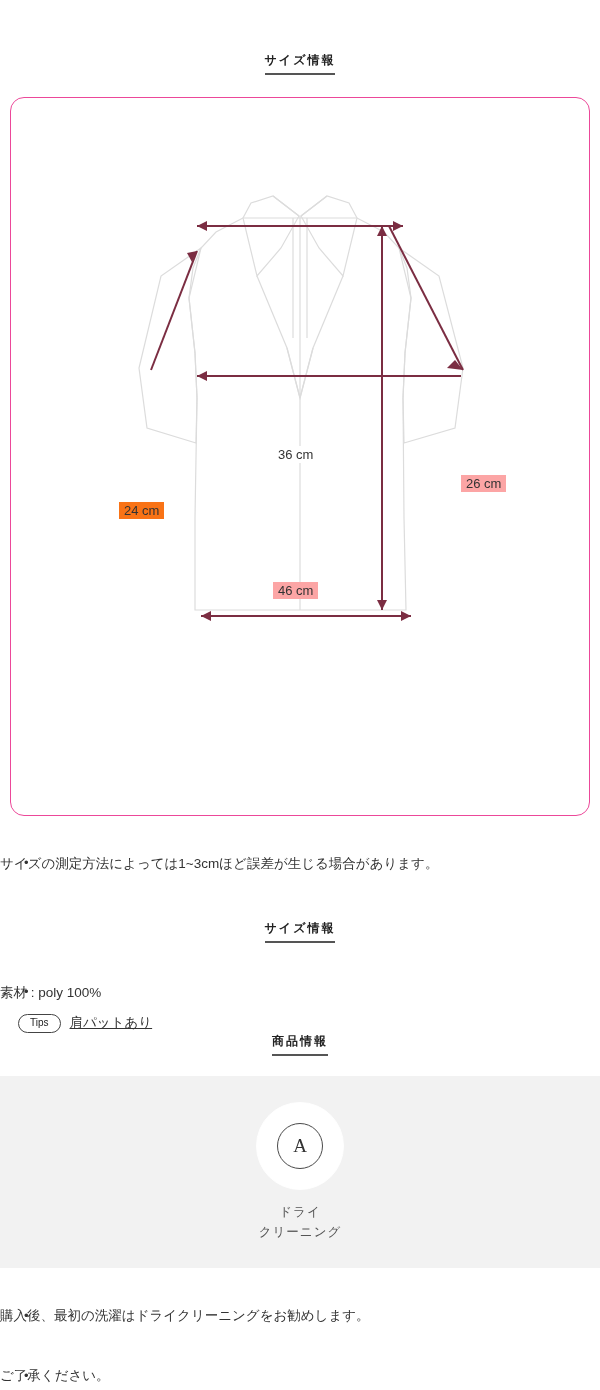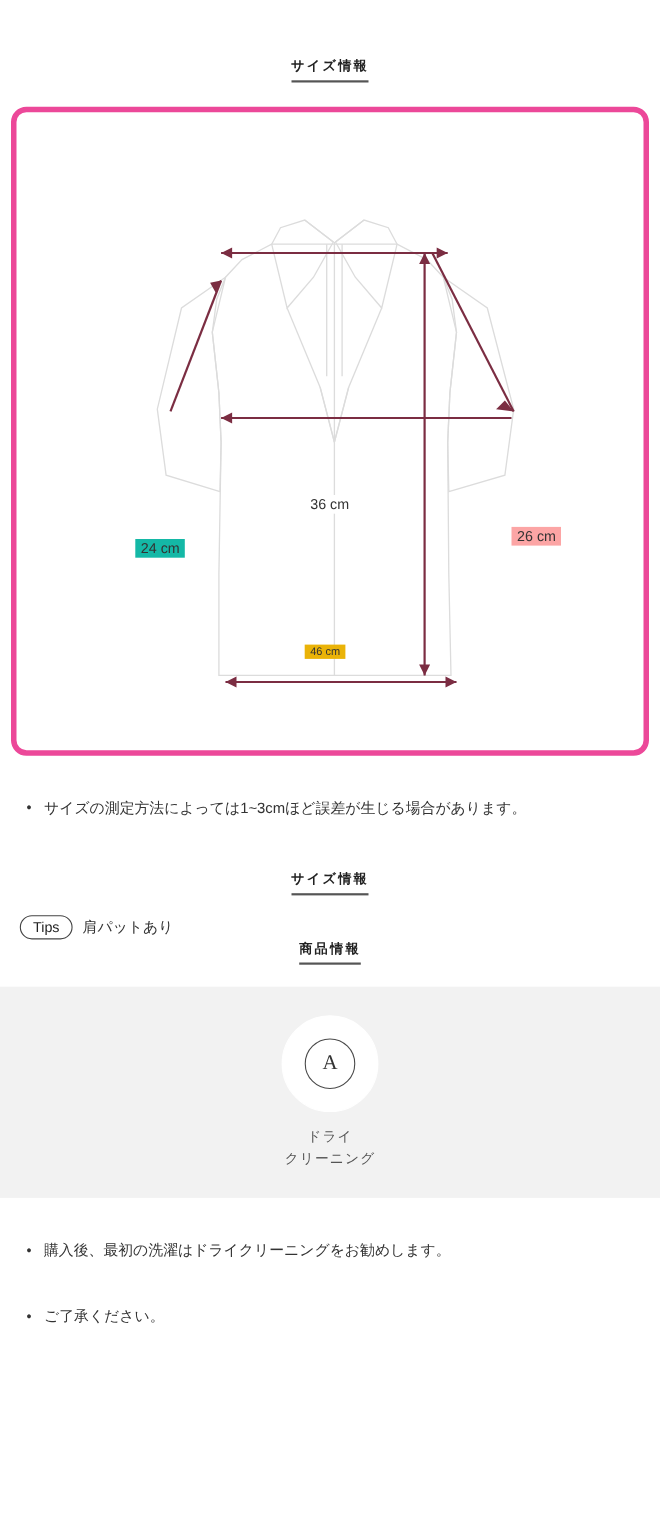--- a/index.html
+++ b/index.html
@@ -41,40 +41,39 @@
     display: inline-block;
     border-bottom: 2px solid #555;
     padding-bottom: 4px;
   }
   .heading-size-1 { margin-top: 52px; }
   .heading-size-2 { margin-top: 44px; }
   .heading-product { }
 
   .figure-box {
     margin: 22px 10px 0 10px;
-    border: 5px solid #ec4899;
+    border: 1px solid #ec4899;
     border-radius: 14px;
-    height: 590px;
+    height: 719px;
     position: relative;
     overflow: hidden;
     text-decoration: underline;
   }
   .figure-box svg { display: block; }
 
   .bullets {
     margin: 18px 0 0 0;
     padding: 0;
     list-style: none;
   }
   .bullets li {
     position: relative;
     font-size: 13.5px;
     line-height: 1.75;
     color: #333;
-    padding-left: 40px;
     margin-bottom: 2px;
     margin-top: 36px;
   }
   .bullets li:before {
     content: "•";
     position: absolute;
     left: 24px;
     top: 0;
     color: #333;
     font-size: 13px;
@@ -84,29 +83,30 @@
   .tips-row {
     display: flex;
     align-items: center;
     gap: 9px;
     padding-left: 18px;
     margin-top: 8px;
   }
   .tips-pill {
     border: 1px solid #444;
     border-radius: 999px;
-    font-size: 13px;
+    font-size: 10px;
     padding: 3px 11px 4px 11px;
     color: #222;
     line-height: 1;
     font-weight: 500;
   }
   .tips-text {
     font-size: 13.5px;
     color: #333;
+    text-decoration: underline;
   }
 
   .care-panel {
     margin-top: 20px;
     background: #f2f2f2;
     height: 192px;
     display: flex;
     flex-direction: column;
     align-items: center;
     justify-content: center;
@@ -215,34 +215,35 @@
         <polygon points="371,512 366,502 376,502" fill="#7b2d42" stroke="none"></polygon>
 
         <line x1="190" y1="518" x2="400" y2="518"></line>
         <polygon points="190,518 200,513 200,523" fill="#7b2d42" stroke="none"></polygon>
         <polygon points="400,518 390,513 390,523" fill="#7b2d42" stroke="none"></polygon>
       </g>
     </svg>
 
     <div style="position:absolute; left:262px; top:348px; background:#fff; padding:1px 5px; font-size:13px; color:#333;">36 cm</div>
     <div style="position:absolute; left:450px; top:377px; background:#fca5a5; padding:1px 5px; font-size:13px; color:#333;">26 cm</div>
-    <div style="position:absolute; left:108px; top:388px; background:#14b8a6; padding:1px 5px; font-size:13px; color:#333;">24 cm</div>
-    <div style="position:absolute; left:262px; top:484px; background:#eab308; padding:1px 5px; font-size:10px; color:#333;">46 cm</div>
+    <div style="position:absolute; left:108px; top:404px; background:#f97316; padding:1px 5px; font-size:13px; color:#333;">24 cm</div>
+    <div style="position:absolute; left:262px; top:484px; background:#fca5a5; padding:1px 5px; font-size:13px; color:#333;">46 cm</div>
 
   </div>
 
   <ul class="bullets">
     <li>サイズの測定方法によっては1~3cmほど誤差が生じる場合があります。</li>
   </ul>
 
   <div class="section-heading heading-size-2">
     <span class="ul">サイズ情報</span>
   </div>
 
   <ul class="bullets tight">
+    <li>素材 : poly 100%</li>
   </ul>
 
   <div class="tips-row">
     <span class="tips-pill">Tips</span>
     <span class="tips-text">肩パットあり</span>
   </div>
 
   <div class="section-heading heading-product">
     <span class="ul">商品情報</span>
   </div>

